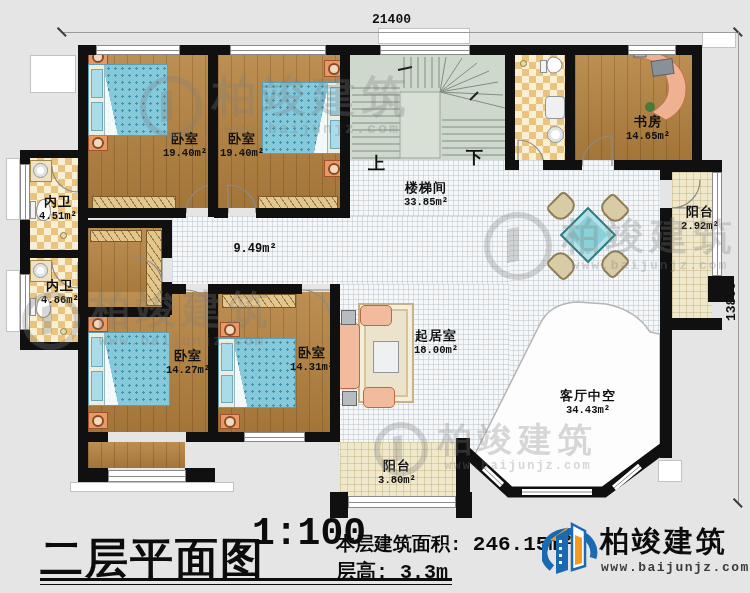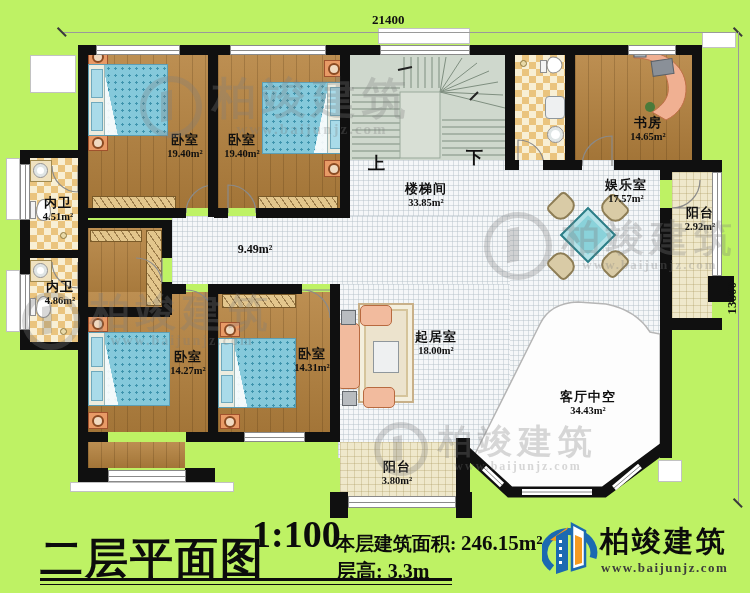--- a/index.html
+++ b/index.html
@@ -1,17 +1,17 @@
 <!DOCTYPE html>
 <html><head>
 <meta charset="utf-8">
 <style>
   html,body{margin:0;padding:0;background:#fff;}
-  .canvas{position:relative;width:750px;height:593px;background:#bef264;overflow:hidden;
-    font-family:Liberation Serif, serif;}
+  .canvas{position:relative;width:750px;height:593px;background:#e5e5e5;overflow:hidden;
+    font-family:Liberation Mono, monospace;}
   .abs{position:absolute;}
   
   .w{position:absolute;background:#101010;z-index:4;}
   
   .floor{position:absolute;z-index:1;box-sizing:border-box;}
   .wood{background-color:#b5823e;
     background-image:repeating-linear-gradient(90deg,rgba(60,35,5,.20) 0 1px,transparent 1px 13px),
     linear-gradient(180deg,rgba(255,255,255,.10),rgba(0,0,0,.10));}
   .checker{background-color:#f8efd4;
     background-image:linear-gradient(45deg,#eac47e 25%,transparent 25%,transparent 75%,#eac47e 75%),
@@ -315,24 +315,20 @@
       <span class="ar">19.40m²</span>
     </div>
   <div class="label" style="left:386px;top:182px;">
     <span class="nm">楼梯间</span>
       <span class="ar">33.85m²</span>
     </div>
   <div class="label" style="left:608px;top:116px;">
     <span class="nm">书房</span>
       <span class="ar">14.65m²</span>
     </div>
-  <div class="label" style="left:586px;top:178px;">
-    <span class="nm">娱乐室</span>
-      <span class="ar">17.57m²</span>
-    </div>
   <div class="label" style="left:660px;top:206px;">
     <span class="nm">阳台</span>
       <span class="ar">2.92m²</span>
     </div>
   <div class="label" style="left:18px;top:196px;">
     <span class="nm">内卫</span>
       <span class="ar">4.51m²</span>
     </div>
   <div class="label" style="left:20px;top:280px;">
     <span class="nm">内卫</span>

